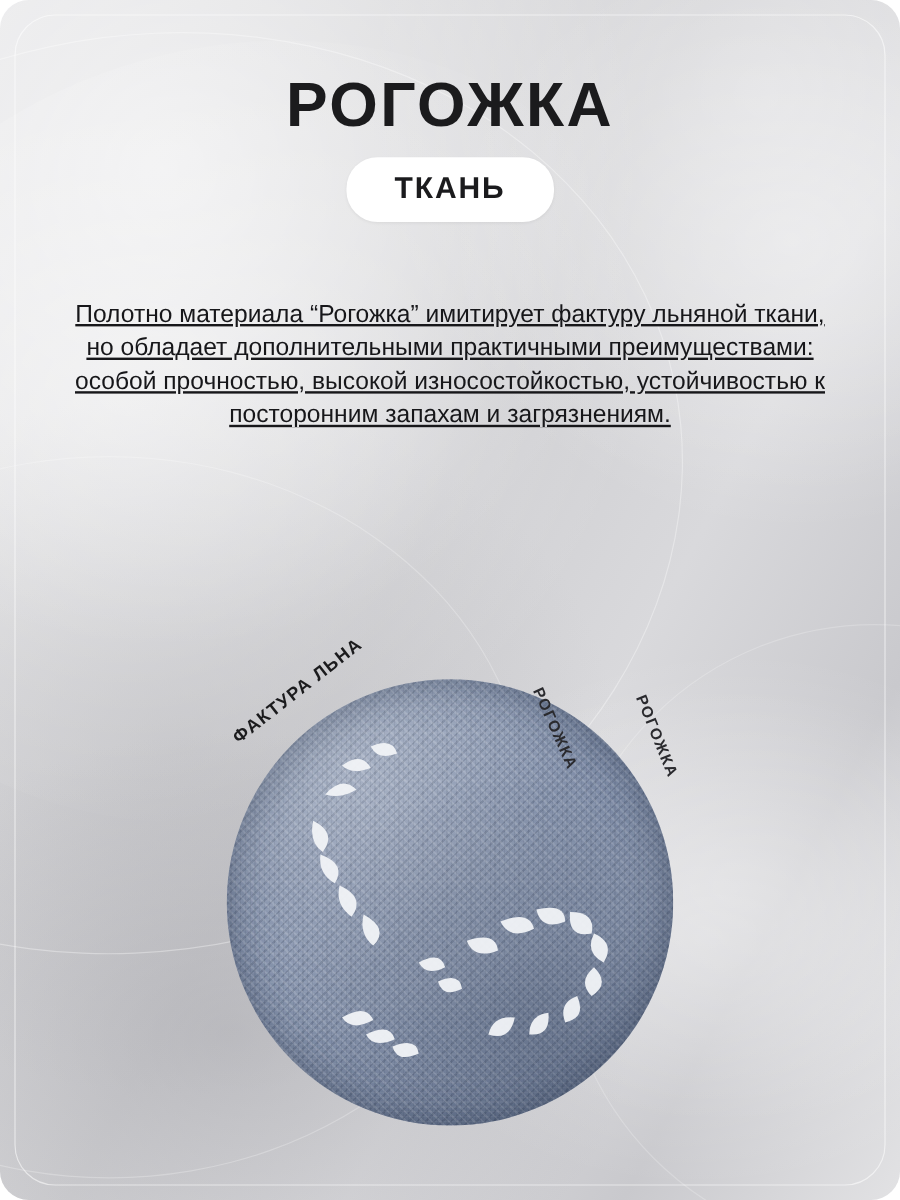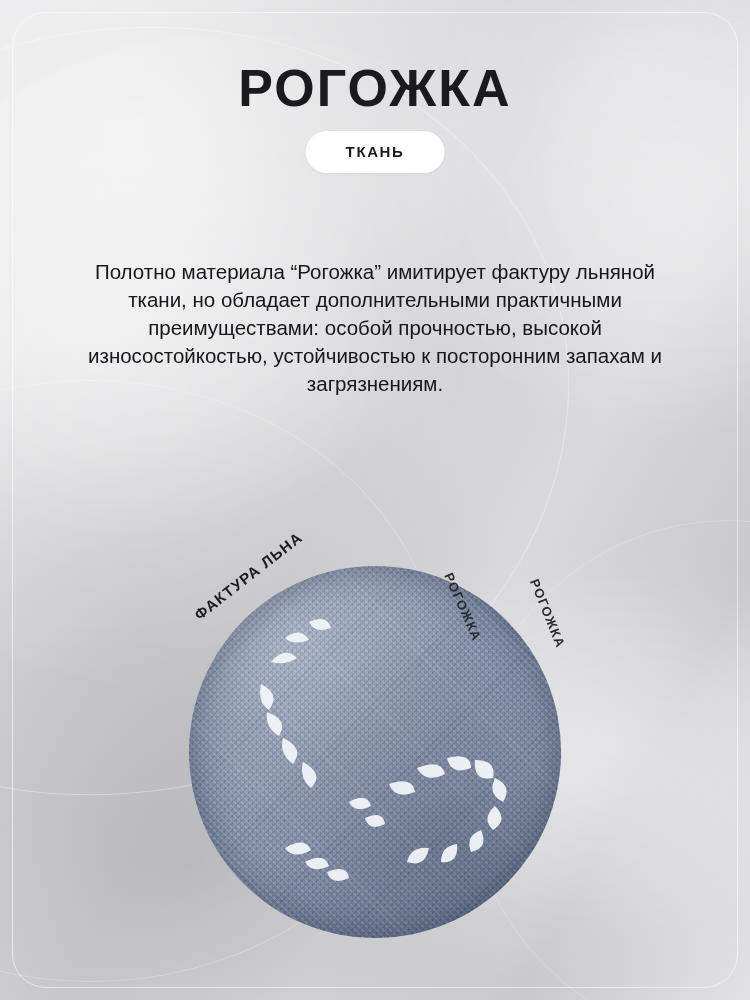--- a/index.html
+++ b/index.html
@@ -18,20 +18,21 @@
     position: relative;
     width: 750px;
     height: 1000px;
     background:
       radial-gradient(circle at 18% 14%, rgba(255,255,255,0.55) 0%, rgba(255,255,255,0) 38%),
       radial-gradient(circle at 85% 8%, rgba(255,255,255,0.35) 0%, rgba(255,255,255,0) 30%),
       radial-gradient(ellipse 520px 420px at 20% 62%, rgba(186,186,190,0.55) 0%, rgba(186,186,190,0) 70%),
       radial-gradient(ellipse 420px 300px at 78% 78%, rgba(255,255,255,0.30) 0%, rgba(255,255,255,0) 70%),
       linear-gradient(118deg, #e6e6e8 0%, #dcdcde 22%, #cfcfd2 46%, #d9d9dc 64%, #c9c9cd 82%, #e2e2e4 100%);
     overflow: hidden;
+    border-radius: 24px;
   }
 
   
   .swirl {
     position: absolute;
     border-radius: 50%;
     pointer-events: none;
   }
   .swirl-a {
     width: 760px; height: 640px;
@@ -96,38 +97,38 @@
 
   .badge {
     position: absolute;
     top: 131px;
     left: 50%;
     transform: translateX(-50%);
     background: #ffffff;
     color: #1b1b1d;
     border-radius: 26px;
     padding: 12px 40px 13px 40px;
-    font-size: 15px;
+    font-size: 25px;
     font-weight: bold;
     letter-spacing: 1.6px;
     box-shadow: 0 1px 3px rgba(0,0,0,0.06);
     white-space: nowrap;
   }
 
   .paragraphs {
     position: absolute;
     top: 248px;
     left: 62px;
     width: 626px;
     text-align: center;
     color: #17171a;
     font-size: 20.5px;
     line-height: 1.36;
   }
-  .paragraphs p { margin: 10px; }
+  .paragraphs p { margin: 0; text-decoration: underline; }
   .paragraphs p + p { margin-top: 28px; }
 
   
   .swatch-wrap {
     position: absolute;
     left: 189px;
     top: 566px;
     width: 372px;
     height: 372px;
   }

